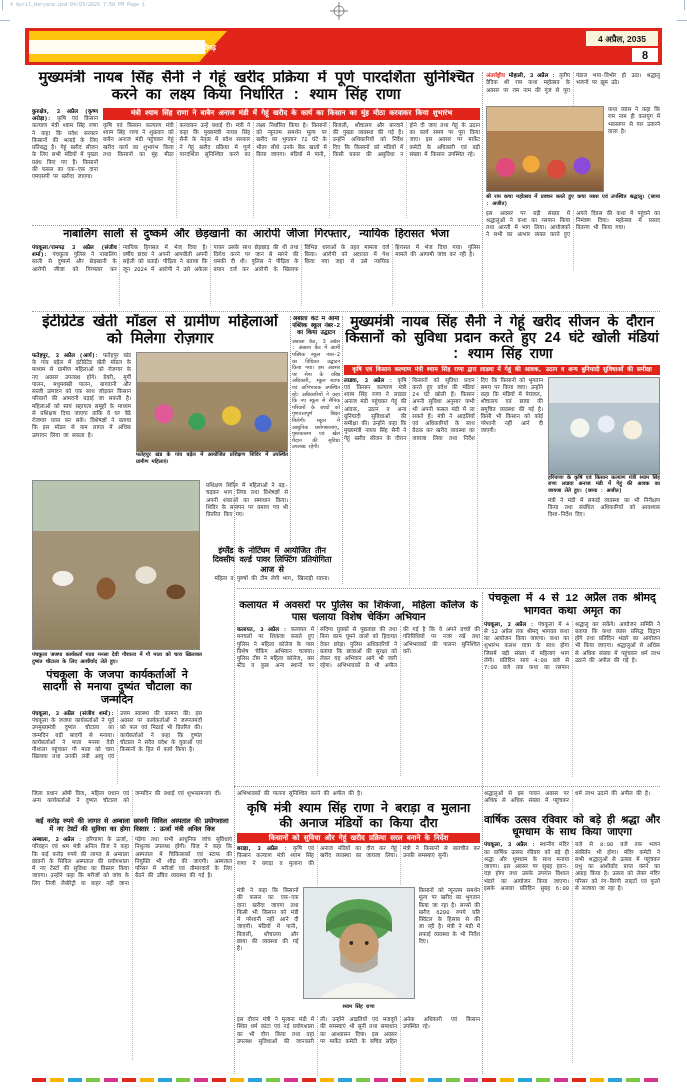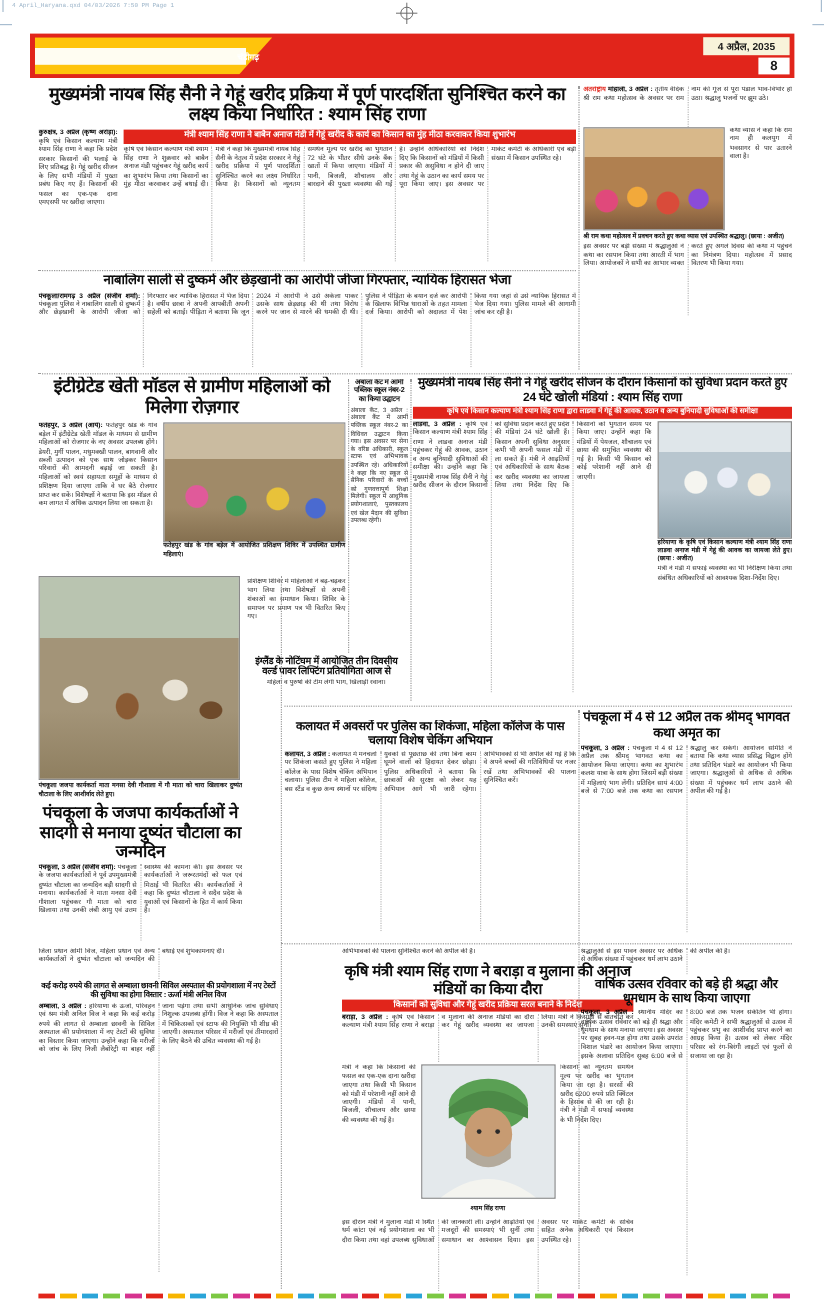--- a/index.html
+++ b/index.html
@@ -1,19 +1,19 @@
 <!DOCTYPE html>
 <html><head>
 <meta charset="utf-8">
 <style>
   html,body{margin:0;padding:0;}
   body{width:687px;height:1089px;background:#ffffff;position:relative;
        font-family:"Liberation Sans", sans-serif;color:#1a1a1a;overflow:hidden;}
   .abs{position:absolute;}
-  .art{position:absolute;overflow:hidden;}
+  .art{position:absolute;overflow:hidden;font-family:Liberation Mono, monospace;}
   .hl{font-weight:bold;color:#0d0d0d;text-align:center;line-height:1.16;letter-spacing:-0.2px;}
   .strip{background:#e1251b;color:#fff;font-weight:bold;text-align:center;
          white-space:nowrap;overflow:hidden;line-height:1.5;}
   .bodytxt{font-size:5.5px;line-height:1.32;text-align:justify;color:#2a2a2a;
            column-gap:6px;column-rule:1px dotted #b9b9b9;overflow:hidden;}
   .dl{font-weight:bold;color:#000;}
   .cap{font-size:5.2px;font-weight:bold;line-height:1.3;color:#101010;text-align:justify;}
   .redlbl{color:#e1251b;font-weight:bold;}
   .ph{border:1px solid #8a8a8a;box-sizing:border-box;}
   .ph-katha{background:
@@ -137,39 +137,39 @@
 </div>
 
 <div class="art bodytxt" style="left:206px;top:482px;width:82px;height:60px;">प्रशिक्षण शिविर में महिलाओं ने बढ़-चढ़कर भाग लिया तथा विशेषज्ञों से अपनी शंकाओं का समाधान किया। शिविर के समापन पर प्रमाण पत्र भी वितरित किए गए।</div>
 
 <div class="art" style="left:292px;top:316px;width:48px;height:228px;">
   <div class="hl" style="font-size:6px;">अंबाला कैंट में आर्मी पब्लिक स्कूल नंबर-2 का किया उद्घाटन</div>
   <div class="bodytxt" style="font-size:5px;margin-top:2px;height:190px;">अंबाला कैंट, 3 अप्रैल : अंबाला कैंट में आर्मी पब्लिक स्कूल नंबर-2 का विधिवत उद्घाटन किया गया। इस अवसर पर सेना के वरिष्ठ अधिकारी, स्कूल स्टाफ एवं अभिभावक उपस्थित रहे। अधिकारियों ने कहा कि नए स्कूल से सैनिक परिवारों के बच्चों को गुणवत्तापूर्ण शिक्षा मिलेगी। स्कूल में आधुनिक प्रयोगशालाएं, पुस्तकालय एवं खेल मैदान की सुविधा उपलब्ध रहेगी।</div>
 </div>
 
 <div class="art" style="left:344px;top:314px;width:316px;height:272px;">
-  <div class="hl" style="font-size:10px;">मुख्यमंत्री नायब सिंह सैनी ने गेहूं खरीद सीजन के दौरान किसानों को सुविधा प्रदान करते हुए 24 घंटे खोली मंडियां : श्याम सिंह राणा</div>
+  <div class="hl" style="font-size:14px;">मुख्यमंत्री नायब सिंह सैनी ने गेहूं खरीद सीजन के दौरान किसानों को सुविधा प्रदान करते हुए 24 घंटे खोली मंडियां : श्याम सिंह राणा</div>
   <div class="strip" style="height:10px;font-size:6px;margin-top:2px;">कृषि एवं किसान कल्याण मंत्री श्याम सिंह राणा द्वारा लाडवा में गेहूं की आवक, उठान व अन्य बुनियादी सुविधाओं की समीक्षा</div>
   <div style="display:flex;gap:5px;margin-top:2px;">
     <div class="bodytxt" style="flex:1;column-count:3;height:226px;">
       <span class="dl">लाडवा, 3 अप्रैल :</span>
       <span>कृषि एवं किसान कल्याण मंत्री श्याम सिंह राणा ने लाडवा अनाज मंडी पहुंचकर गेहूं की आवक, उठान व अन्य बुनियादी सुविधाओं की समीक्षा की। उन्होंने कहा कि मुख्यमंत्री नायब सिंह सैनी ने गेहूं खरीद सीजन के दौरान किसानों को सुविधा प्रदान करते हुए प्रदेश की मंडियां 24 घंटे खोली हैं। किसान अपनी सुविधा अनुसार कभी भी अपनी फसल मंडी में ला सकते हैं। मंत्री ने आढ़तियों एवं अधिकारियों के साथ बैठक कर खरीद व्यवस्था का जायजा लिया तथा निर्देश दिए कि किसानों को भुगतान समय पर किया जाए। उन्होंने कहा कि मंडियों में पेयजल, शौचालय एवं छाया की समुचित व्यवस्था की गई है। किसी भी किसान को कोई परेशानी नहीं आने दी जाएगी।</span>
     </div>
     <div style="width:112px;flex:none;">
       <div class="ph ph-desk" style="width:112px;height:98px;"></div>
       <div class="cap">हरियाणा के कृषि एवं किसान कल्याण मंत्री श्याम सिंह राणा लाडवा अनाज मंडी में गेहूं की आवक का जायजा लेते हुए। (छाया : अजीत)</div>
       <div class="bodytxt" style="height:86px;margin-top:2px;">मंत्री ने मंडी में सफाई व्यवस्था का भी निरीक्षण किया तथा संबंधित अधिकारियों को आवश्यक दिशा-निर्देश दिए।</div>
     </div>
   </div>
 </div>
 
 <div class="art" style="left:32px;top:480px;width:170px;height:304px;">
   <div class="ph ph-cattle" style="width:168px;height:170px;"></div>
   <div class="cap" style="margin-top:2px;">पंचकूला जजपा कार्यकर्ता माता मनसा देवी गौशाला में गौ माता को चारा खिलाकर दुष्यंत चौटाला के लिए आशीर्वाद लेते हुए।</div>
-  <div class="hl" style="font-size:14px;margin-top:3px;">पंचकूला के जजपा कार्यकर्ताओं ने सादगी से मनाया दुष्यंत चौटाला का जन्मदिन</div>
+  <div class="hl" style="font-size:11px;margin-top:3px;">पंचकूला के जजपा कार्यकर्ताओं ने सादगी से मनाया दुष्यंत चौटाला का जन्मदिन</div>
   <div class="bodytxt" style="column-count:2;height:84px;margin-top:3px;">
     <span class="dl">पंचकूला, 3 अप्रैल (संजीव शर्मा):</span>
     <span>पंचकूला के जजपा कार्यकर्ताओं ने पूर्व उपमुख्यमंत्री दुष्यंत चौटाला का जन्मदिन बड़ी सादगी से मनाया। कार्यकर्ताओं ने माता मनसा देवी गौशाला पहुंचकर गौ माता को चारा खिलाया तथा उनकी लंबी आयु एवं उत्तम स्वास्थ्य की कामना की। इस अवसर पर कार्यकर्ताओं ने जरूरतमंदों को फल एवं मिठाई भी वितरित की। कार्यकर्ताओं ने कहा कि दुष्यंत चौटाला ने सदैव प्रदेश के युवाओं एवं किसानों के हित में कार्य किया है।</span>
   </div>
 </div>
 
 <div class="art" style="left:206px;top:546px;width:132px;height:50px;">
   <div class="hl" style="font-size:8px;">इंग्लैंड के नोटिंघम में आयोजित तीन दिवसीय वर्ल्ड पावर लिफ्टिंग प्रतियोगिता आज से</div>
   <div class="bodytxt" style="text-align:center;margin-top:1px;">महिला व पुरुषों की टीम लेगी भाग, खिलाड़ी रवाना।</div>
 </div>
@@ -192,21 +192,21 @@
 
 <div class="art" style="left:32px;top:790px;width:200px;height:286px;">
   <div class="bodytxt" style="column-count:2;height:26px;">जिला प्रधान ओमी विज, महिला प्रधान एवं अन्य कार्यकर्ताओं ने दुष्यंत चौटाला को जन्मदिन की बधाई एवं शुभकामनाएं दीं।</div>
   <div class="hl" style="font-size:6.5px;margin-top:2px;">कई करोड़ रुपये की लागत से अम्बाला छावनी सिविल अस्पताल की प्रयोगशाला में नए टेस्टों की सुविधा का होगा विस्तार : ऊर्जा मंत्री अनिल विज</div>
   <div class="bodytxt" style="column-count:2;height:224px;margin-top:3px;">
     <span class="dl">अम्बाला, 3 अप्रैल :</span>
     <span>हरियाणा के ऊर्जा, परिवहन एवं श्रम मंत्री अनिल विज ने कहा कि कई करोड़ रुपये की लागत से अम्बाला छावनी के सिविल अस्पताल की प्रयोगशाला में नए टेस्टों की सुविधा का विस्तार किया जाएगा। उन्होंने कहा कि मरीजों को जांच के लिए निजी लैबोरेट्री या बाहर नहीं जाना पड़ेगा तथा सभी आधुनिक जांच सुविधाएं निशुल्क उपलब्ध होंगी। विज ने कहा कि अस्पताल में चिकित्सकों एवं स्टाफ की नियुक्ति भी शीघ्र की जाएगी। अस्पताल परिसर में मरीजों एवं तीमारदारों के लिए बैठने की उचित व्यवस्था की गई है।</span>
   </div>
 </div>
 
-<div class="art" style="left:237px;top:790px;width:243px;height:286px;margin-left:48px;">
+<div class="art" style="left:237px;top:790px;width:243px;height:286px;">
   <div class="bodytxt" style="height:12px;">अभिभावकों की पालना सुनिश्चित करने की अपील की है।</div>
   <div class="hl" style="font-size:12.5px;">कृषि मंत्री श्याम सिंह राणा ने बराड़ा व मुलाना की अनाज मंडियों का किया दौरा</div>
   <div class="strip" style="height:10px;font-size:7px;margin-top:2px;">किसानों को सुविधा और गेहूं खरीद प्रक्रिया सरल बनाने के निर्देश</div>
   <div class="bodytxt" style="column-count:3;height:40px;margin-top:2px;">
     <span class="dl">बराड़ा, 3 अप्रैल :</span>
     <span>कृषि एवं किसान कल्याण मंत्री श्याम सिंह राणा ने बराड़ा व मुलाना की अनाज मंडियों का दौरा कर गेहूं खरीद व्यवस्था का जायजा लिया। मंत्री ने किसानों से बातचीत कर उनकी समस्याएं सुनीं।</span>
   </div>
   <div style="display:flex;gap:4px;margin-top:2px;">
     <div class="bodytxt" style="flex:1;height:126px;">मंत्री ने कहा कि किसानों की फसल का एक-एक दाना खरीदा जाएगा तथा किसी भी किसान को मंडी में परेशानी नहीं आने दी जाएगी। मंडियों में पानी, बिजली, शौचालय और छाया की व्यवस्था की गई है।</div>
     <div style="width:112px;flex:none;">

